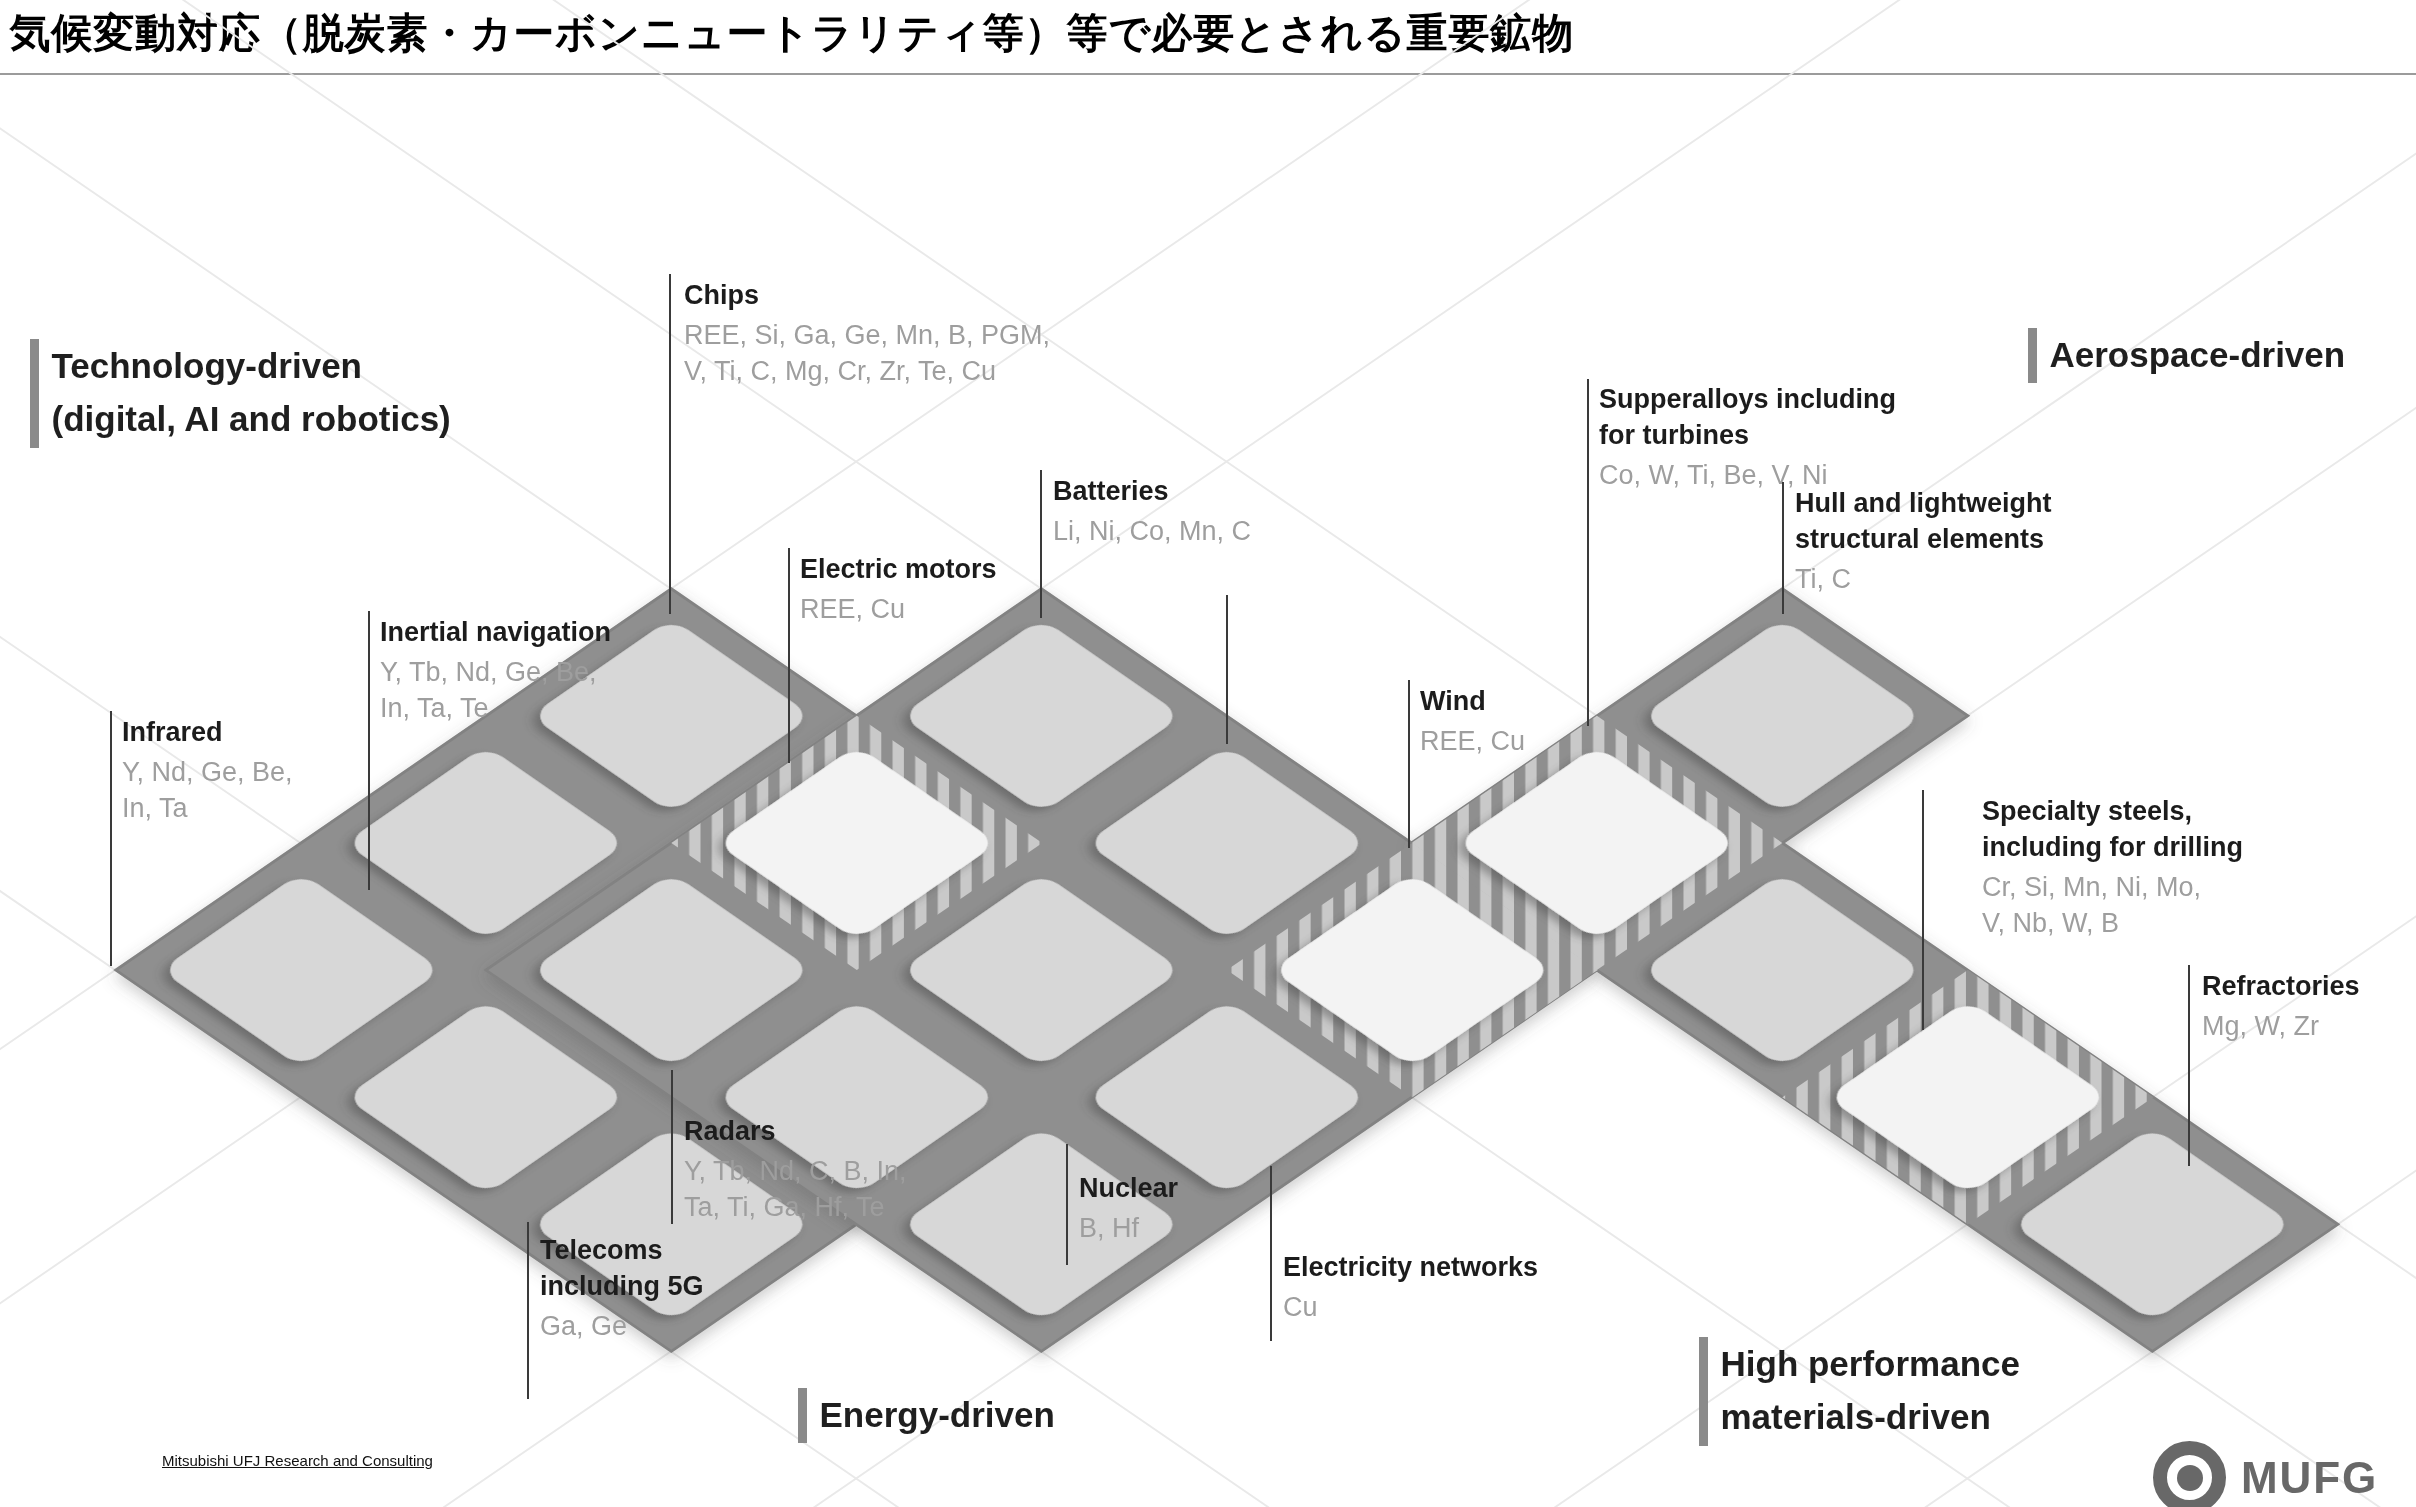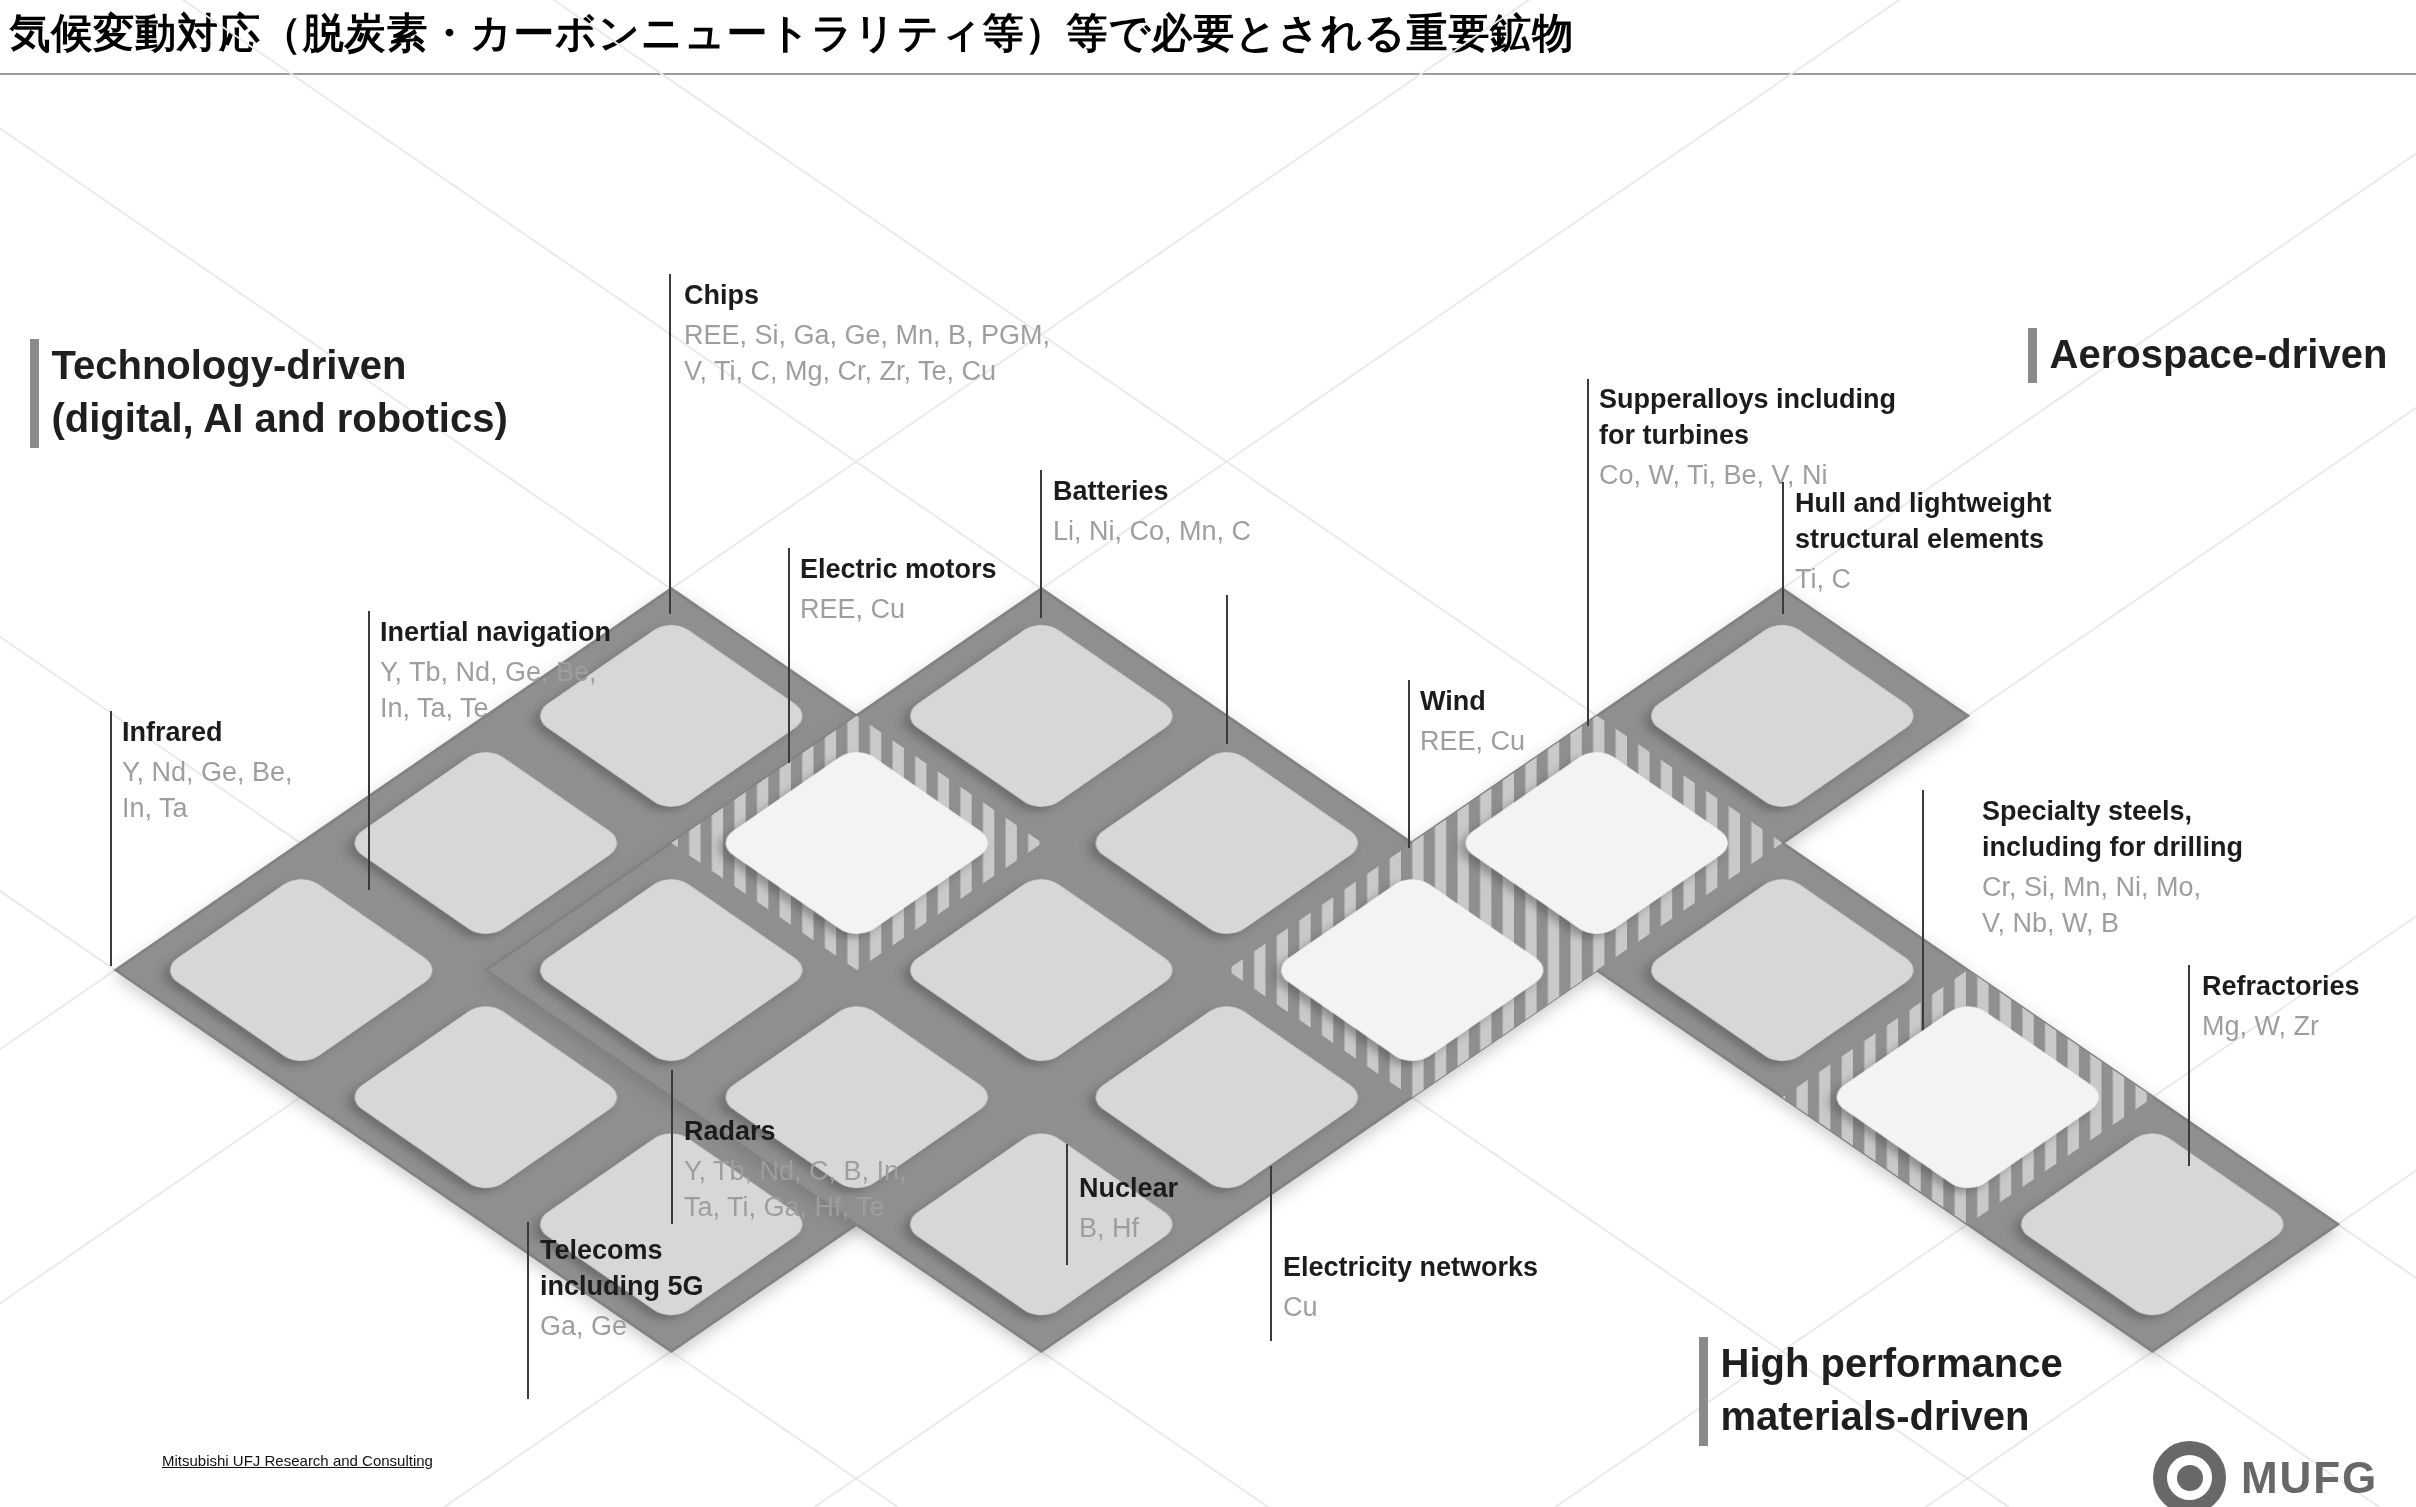--- a/index.html
+++ b/index.html
@@ -5,21 +5,21 @@
   html,body{margin:0;padding:0;background:#ffffff;}
   .stage{position:relative;width:2416px;height:1508px;background:#ffffff;overflow:hidden;
          font-family:"Liberation Sans","DejaVu Sans",sans-serif;padding-left:7px;}
   .page-title{position:absolute;left:9.4px;top:5.6px;font-size:41px;font-weight:700;color:#000;
               letter-spacing:0.9px;white-space:nowrap;font-family:"DejaVu Sans","Liberation Sans",sans-serif;}
   .title-rule{position:absolute;left:0;top:73px;width:2416px;height:1.9px;background:#9b9b9b;}
   #art{position:absolute;left:0;top:0;}
   .labels{position:absolute;left:0;top:0;width:2416px;height:1508px;}
   .cat{position:absolute;display:flex;align-items:stretch;}
   .cat .bar{width:8.5px;background:#8a8a8a;margin-right:13px;flex:0 0 auto;}
-  .cat .cat-text{font-size:40px;line-height:53px;font-weight:700;color:#1f1f1f;white-space:nowrap;}
+  .cat .cat-text{font-size:35px;line-height:53px;font-weight:700;color:#1f1f1f;white-space:nowrap;}
   .callout{position:absolute;}
   .co-h{font-size:27px;line-height:36px;font-weight:600;color:#1c1c1c;white-space:nowrap;}
   .co-m{font-size:27px;line-height:36px;font-weight:400;color:#9e9e9e;white-space:nowrap;}
   .co-gap{height:3.8px;}
   .pline{position:absolute;width:1.9px;background:#3a3a3a;}
   .footer-src{position:absolute;left:162px;top:1452px;font-size:15px;color:#111;text-decoration:underline;}
   .logo{position:absolute;left:2153px;top:1441px;display:flex;align-items:center;}
   .logo-ring{width:73px;height:73px;border-radius:50%;border:14px solid #686868;box-sizing:border-box;
              position:relative;background:#fff;flex:0 0 auto;}
   .logo-dot{position:absolute;left:50%;top:50%;width:26px;height:26px;margin:-13px 0 0 -13px;
@@ -101,20 +101,26 @@
           <div>Technology-driven</div>
           <div>(digital, AI and robotics)</div>
         </div>
       </div>
       <div class="cat" style="left: 2028px; top: 328px;">
         <div class="bar" style="height: 55px;"></div>
         <div class="cat-text">
           <div>Aerospace-driven</div>
         </div>
       </div>
+      <div class="cat" style="left: 798px; top: 1388px;">
+        <div class="bar" style="height: 55px;"></div>
+        <div class="cat-text">
+          <div>Energy-driven</div>
+        </div>
+      </div>
       <div class="cat" style="left: 1699px; top: 1337px;">
         <div class="bar" style="height: 109px;"></div>
         <div class="cat-text">
           <div>High performance</div>
           <div>materials-driven</div>
         </div>
       </div>
       <div class="pline" style="left: 669px; top: 274px; height: 340px;"></div>
       <div class="callout" style="left: 684px; top: 277px;">
         <div class="co-h">Chips</div>

